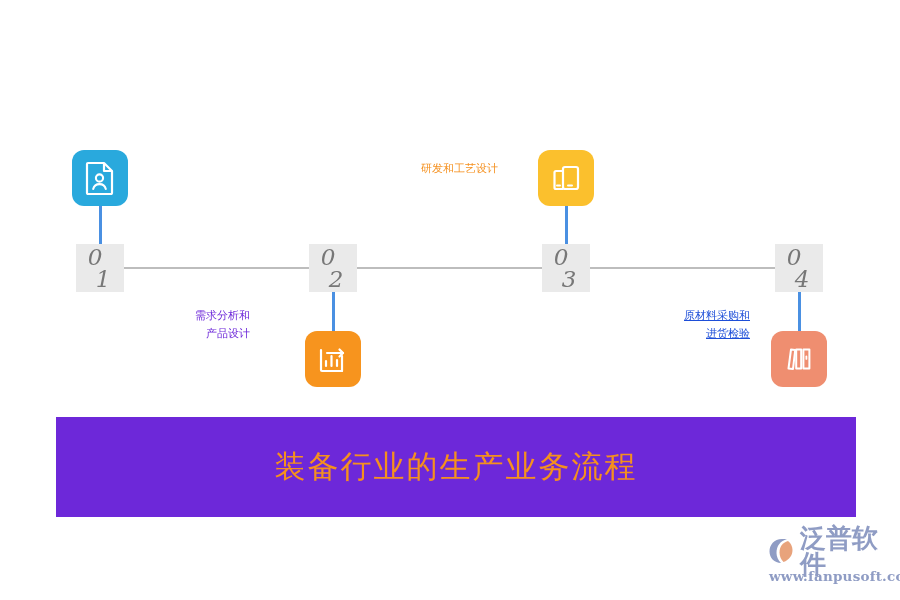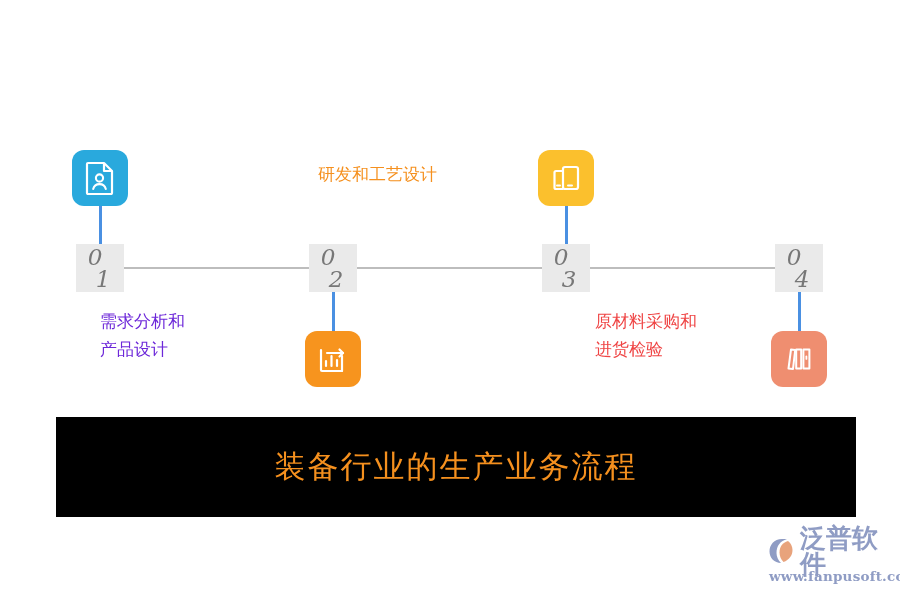--- a/index.html
+++ b/index.html
@@ -84,35 +84,35 @@
     align-items: center;
     justify-content: center;
   }
   .icon-tile svg {
     display: block;
   }
 
   
   .step-caption {
     position: absolute;
-    text-align: left;
-    font-size: 17px;
+    text-align: right;
+    font-size: 11px;
     line-height: 1.65;
     font-family: "DejaVu Sans", "Liberation Sans", sans-serif;
     white-space: pre-line;
   }
 
   
   .title-band {
     position: absolute;
     left: 56px;
     top: 417px;
     width: 800px;
     height: 100px;
-    background: #000000;
+    background: #6d28d9;
     display: flex;
     align-items: center;
     justify-content: center;
   }
   .title-text {
     font-family: "DejaVu Serif", "Liberation Serif", serif;
     font-size: 31px;
     color: #f5901e;
     letter-spacing: 2px;
   }
@@ -230,21 +230,21 @@
   <div class="icon-tile" style="left:771px; top:331px; background:#ef8e70;">
     <span>
       <svg width="30" height="30" viewBox="0 0 30 30" fill="none">
         <path d="M4.5 24.5 L7 5.5 l4.2 0.5 L9 25 z" stroke="#ffffff" stroke-width="2" fill="none" stroke-linejoin="round"></path>
         <rect x="12.2" y="5.6" width="5" height="19" stroke="#ffffff" stroke-width="2" fill="none" stroke-linejoin="round"></rect>
         <rect x="19.4" y="5.6" width="6" height="19" stroke="#ffffff" stroke-width="2" fill="none" stroke-linejoin="round"></rect>
         <path d="M22.4 12.5 v2.4" stroke="#ffffff" stroke-width="1.8" stroke-linecap="round"></path>
       </svg>
     </span>
   </div>
-  <div class="step-caption" style="left:595px; top:307px; width:155px; color:#ef4444;">原材料采购和
+  <div class="step-caption" style="left:595px; top:307px; width:155px; color:#1d4ed8;text-decoration:underline;">原材料采购和
 进货检验</div>
 
   <div class="title-band">
     <span class="title-text">装备行业的生产业务流程</span>
   </div>
 
   <div class="logo">
     <div class="logo-row">
       <span class="logo-mark">
         <svg width="30" height="28" viewBox="0 0 30 28" fill="none">

